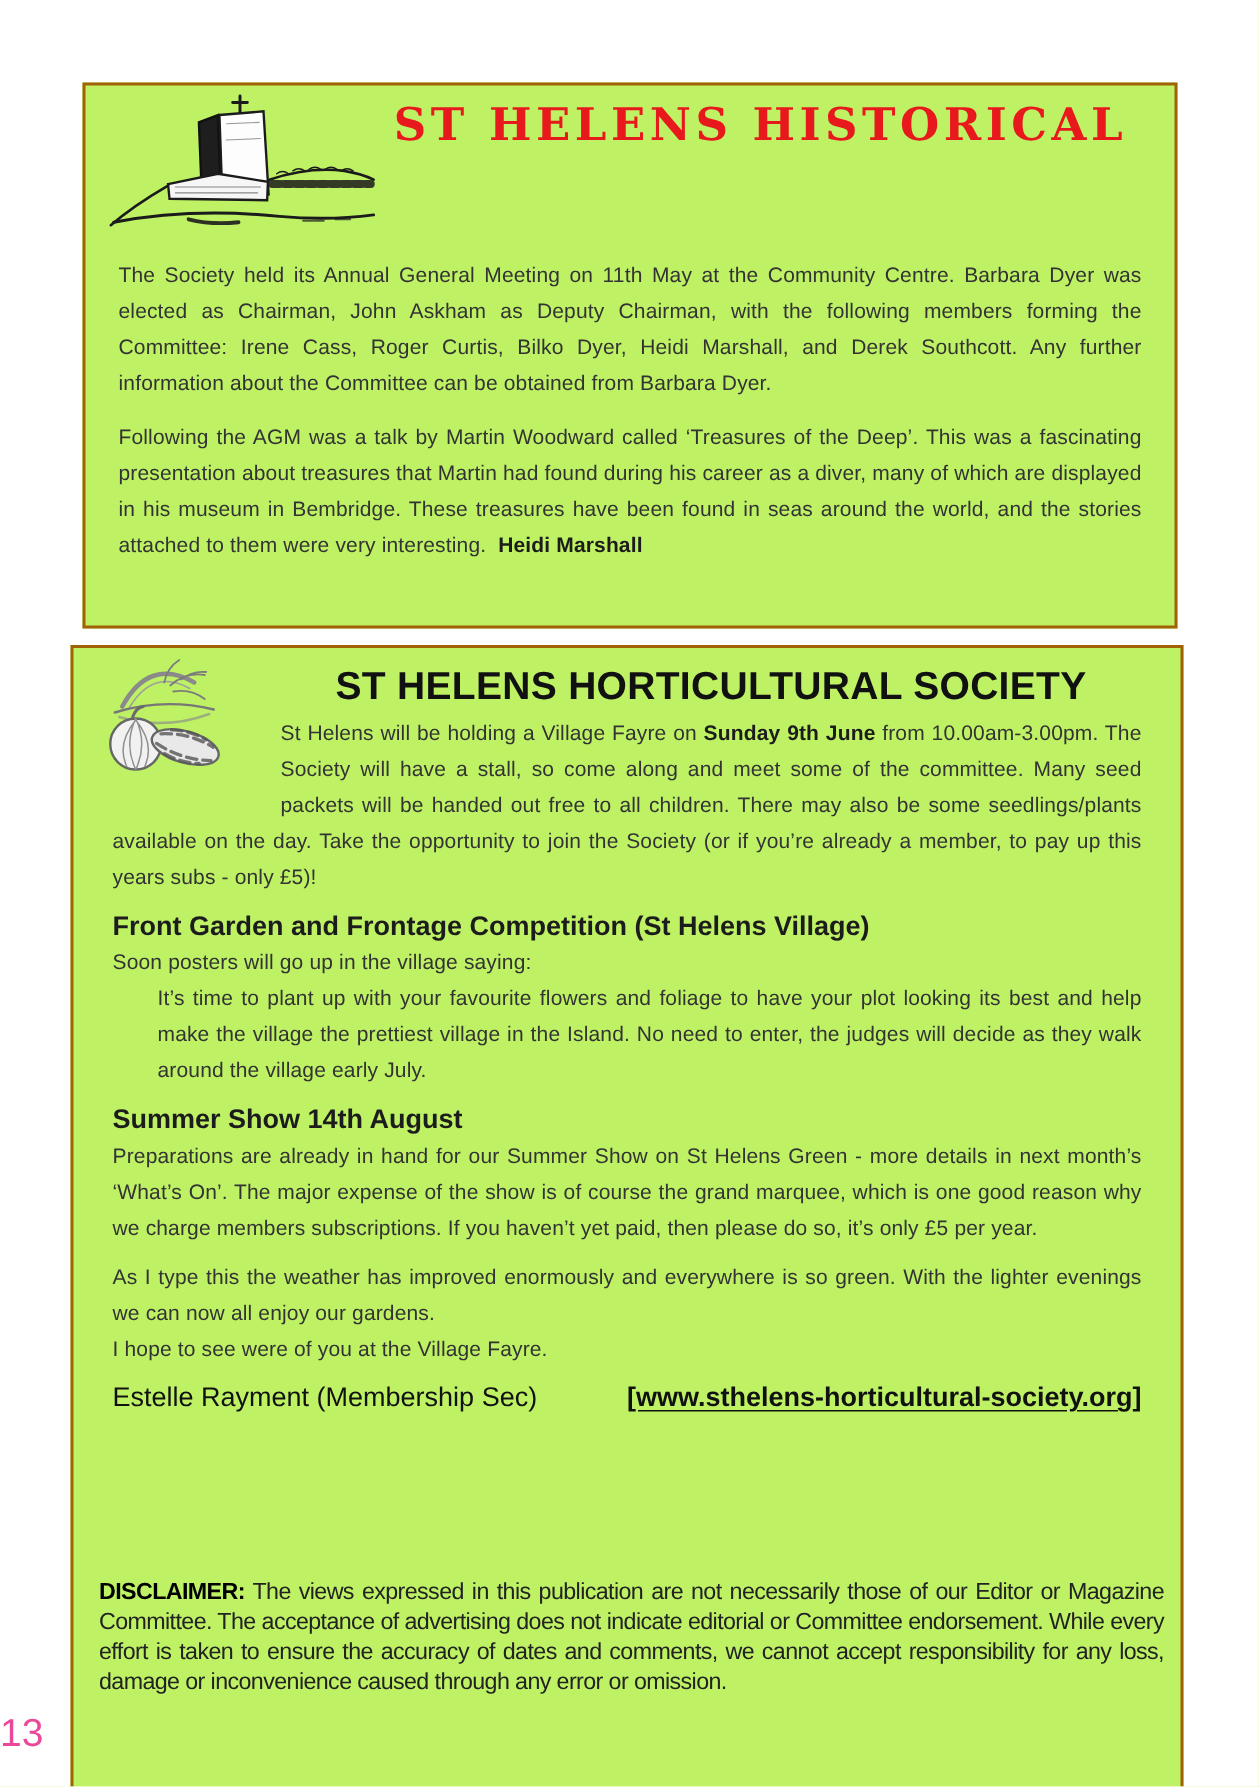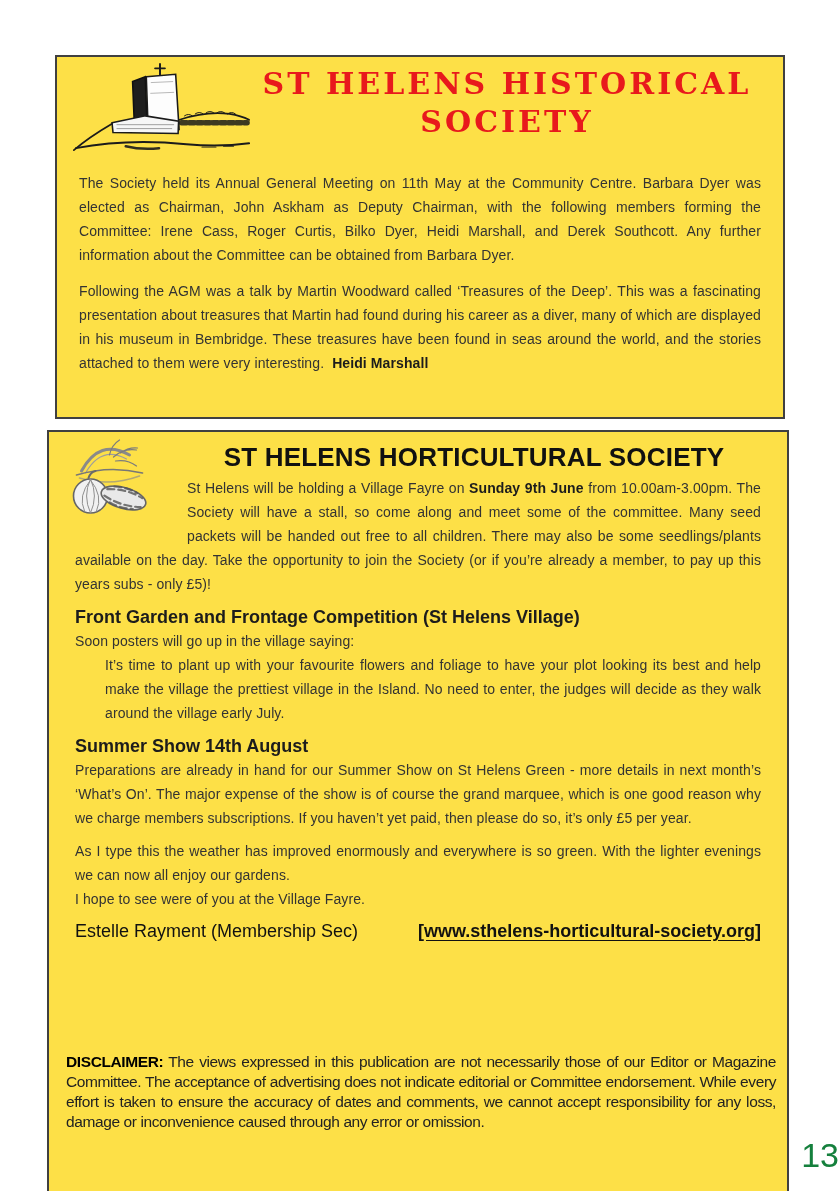--- a/index.html
+++ b/index.html
@@ -8,22 +8,22 @@
     width:839px;height:1191px;
     margin:0 auto;
     background:#ffffff;
     font-family:"Liberation Sans", sans-serif;
     color:#333;
     overflow:hidden;
   }
   .box{
     position:absolute;
     box-sizing:border-box;
-    border:2px solid #404040;
-    background:#fde047;
+    border:2px solid #a16207;
+    background:#bef264;
   }
   
   .box.historical{
     left:55px;top:55px;width:730px;height:364px;
     padding:0 22px 6px 10px;
   }
   .hist-header{display:flex;align-items:flex-start;}
   .church-art{width:186px;height:96px;flex:0 0 auto;margin-top:4px;}
   .hist-title{
     flex:1;
@@ -105,24 +105,24 @@
     line-height:20px;
     letter-spacing:-0.4px;
     text-align:justify;
     color:#222;
   }
   .disclaimer .dlabel{font-weight:bold;color:#000;}
   
   .page-number{
     position:absolute;
     left:0;right:0;top:1140px;
-    text-align:right;
-    font-size:34px;
+    text-align:left;
+    font-size:26px;
     line-height:30px;
-    color:#15803d;
+    color:#ec4899;
   }
   svg{display:block;width:100%;height:100%;}
 </style>
 </head>
 <body>
 
 <div class="page">
 
   <section class="box historical">
     <div class="hist-header">
@@ -146,21 +146,20 @@
 
             <path d="M46 64 Q22 78 7 91" stroke-width="1.8"></path>
             <path d="M9 89 Q62 79 122 85 Q156 88 186 84" stroke-width="2"></path>
             <path d="M60 87 q16 4 34 2" stroke-width="2.6" opacity="0.9"></path>
             <path d="M138 88 h14 M160 87 h10" stroke-width="1.4" opacity="0.7"></path>
           </g>
         </svg>
       </div>
       <h1 class="hist-title">
         <span class="tline">ST HELENS HISTORICAL</span>
-        <span class="tline">SOCIETY</span>
       </h1>
     </div>
     <p class="bodytext just hist-p1">The Society held its Annual General Meeting on 11th May at the Community Centre. Barbara Dyer was elected as Chairman, John Askham as Deputy Chairman, with the following members forming the Committee: Irene Cass, Roger Curtis, Bilko Dyer, Heidi Marshall, and Derek Southcott. Any further information about the Committee can be obtained from Barbara Dyer.</p>
     <p class="bodytext just hist-p2"><span>Following the AGM was a talk by Martin Woodward called ‘Treasures of the Deep’. This was a fascinating presentation about treasures that Martin had found during his career as a diver, many of which are displayed in his museum in Bembridge. These treasures have been found in seas around the world, and the stories attached to them were very interesting.</span>&nbsp; <b>Heidi Marshall</b></p>
   </section>
 
   <section class="box horticultural">
     <div class="veg-art">
       <svg viewBox="0 0 95 88">
         <g stroke="#6a6a6a" fill="none" stroke-width="1.6" stroke-linecap="round">

